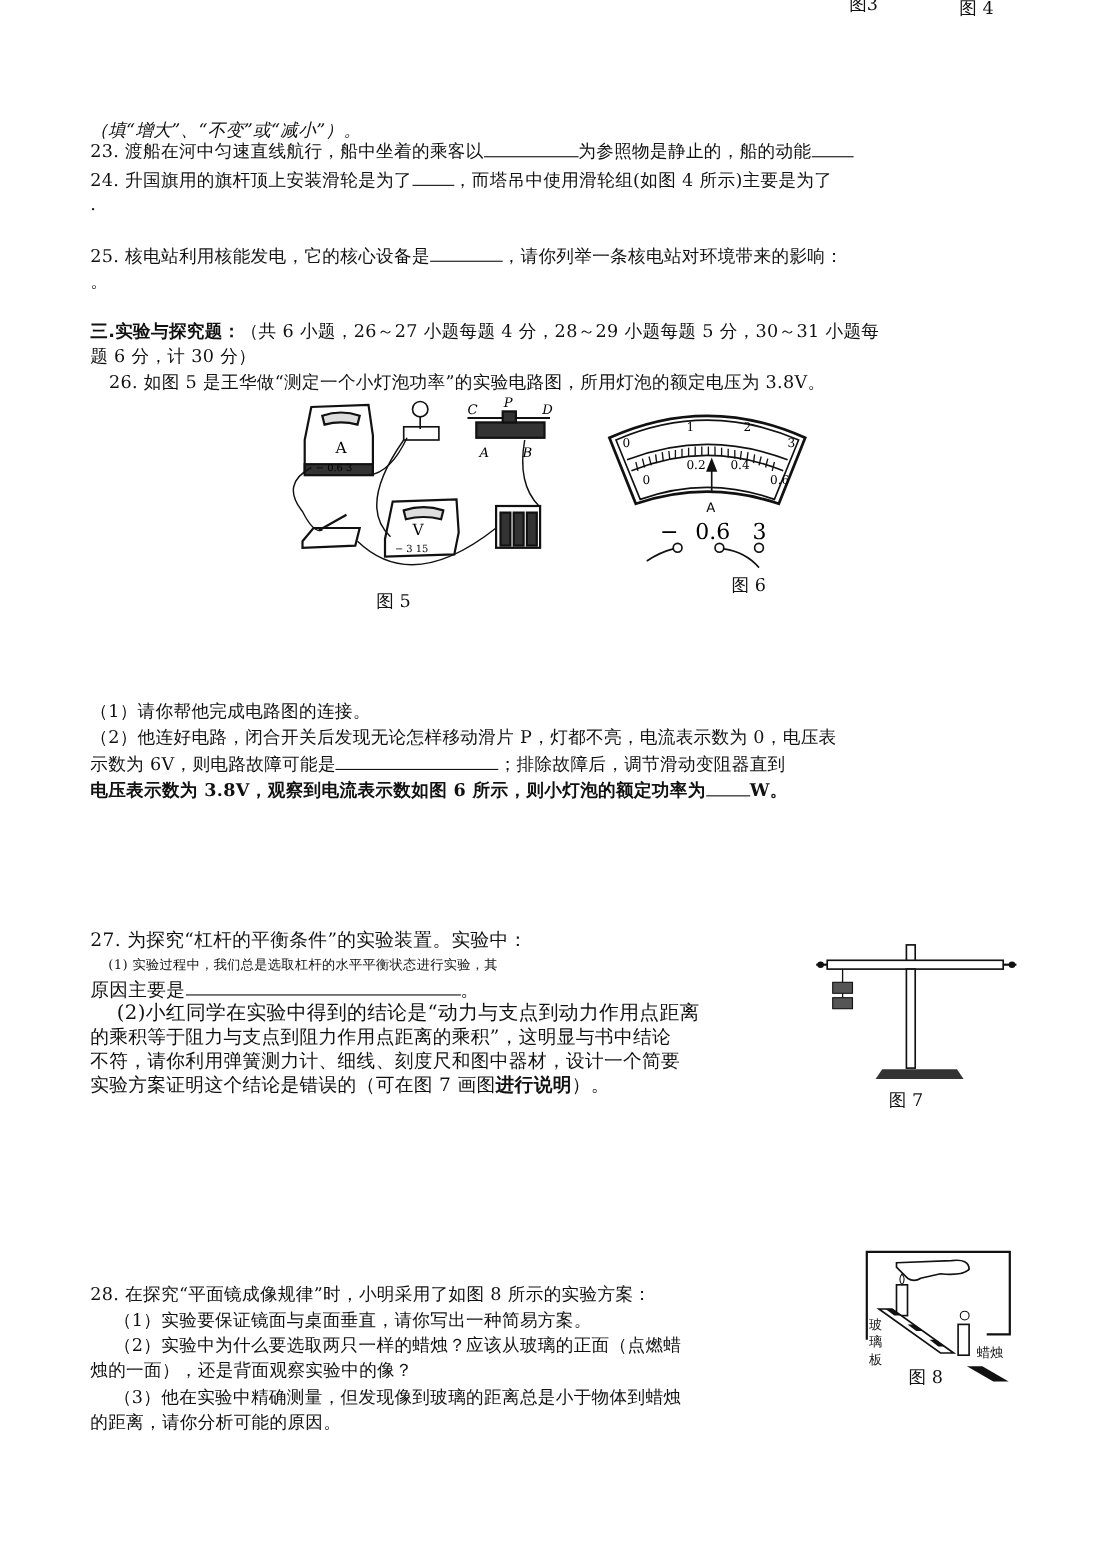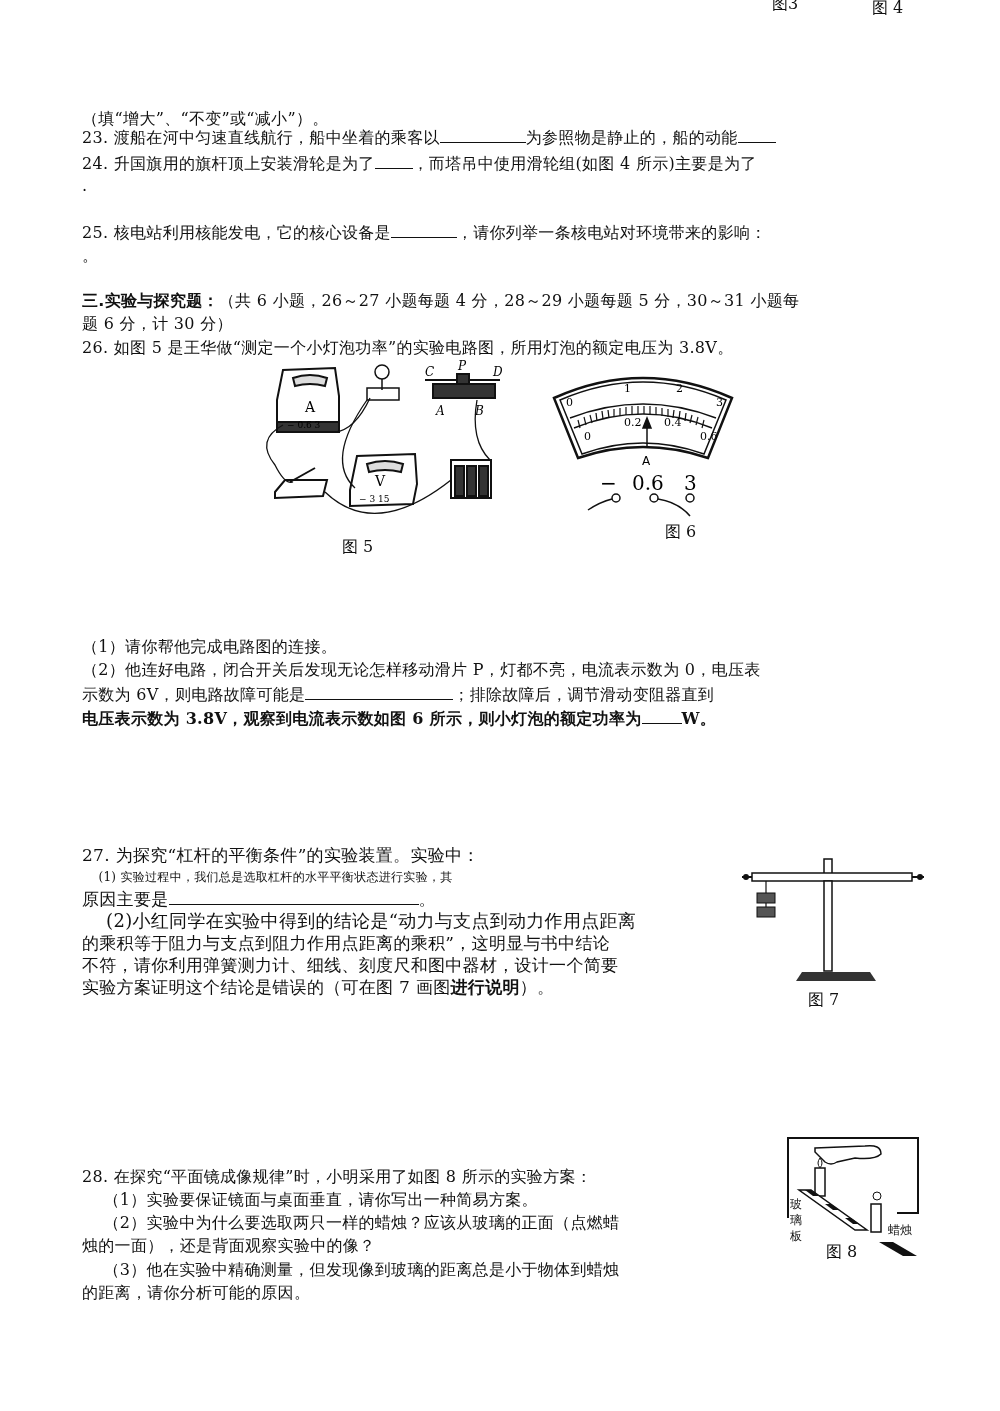--- a/index.html
+++ b/index.html
@@ -14,38 +14,38 @@
 </style>
 </head>
 <body>
 
 <div class="cap" style="left:772px;top:-6px;">图3</div>
 <div class="cap" style="left:872px;top:-2px;">图 4</div>
 
 <div class="line" style="top:85px;margin-top:41px;">
   <span>23. 渡船在河中匀速直线航行，船中坐着的乘客以</span><span class="blank" style="width:86px;"></span><span>为参照物是静止的，船的动能</span><span class="blank" style="width:38px;"></span>
 </div>
-<div class="line" style="top:108px;">（填“增大”、“不变”或“减小”）。</div>
+<div class="line" style="top:108px;font-style:italic;">（填“增大”、“不变”或“减小”）。</div>
 
 <div class="line" style="top:152px;">
   <span>24. 升国旗用的旗杆顶上安装滑轮是为了</span><span class="blank" style="width:38px;"></span><span>，而塔吊中使用滑轮组(如图 4 所示)主要是为了</span>
 </div>
 <div class="line" style="top:175px;">.</div>
 
 <div class="line" style="top:221px;">
   <span>25. 核电站利用核能发电，它的核心设备是</span><span class="blank" style="width:66px;"></span><span>，请你列举一条核电站对环境带来的影响：</span>
 </div>
 <div class="line" style="top:245px;">。</div>
 
 <div class="line" style="top:290px;">
   <span class="bold">三.实验与探究题：</span><span>（共 6 小题，26～27 小题每题 4 分，28～29 小题每题 5 分，30～31 小题每</span>
 </div>
 <div class="line" style="top:313px;">题 6 分，计 30 分）</div>
 
-<div class="line" style="top:337px;">26.  如图 5 是王华做“测定一个小灯泡功率”的实验电路图，所用灯泡的额定电压为 3.8V。</div>
+<div class="line" style="top:337px;margin-left:17px;">26.  如图 5 是王华做“测定一个小灯泡功率”的实验电路图，所用灯泡的额定电压为 3.8V。</div>
 
 <svg style="left:255px;top:360px;" width="270" height="150" viewBox="0 0 270 150">
   <g fill="#fff" stroke="#111" stroke-width="2">
     <path d="M22 40 L28 10 L80 8 L84 36 L84 66 L22 70 Z"></path>
     <path d="M38 18 Q55 12 72 18 L70 26 Q55 22 40 26 Z" fill="#ddd"></path>
     <rect x="22" y="62" width="62" height="10" fill="#333"></rect>
   </g>
   <text x="50" y="52" font-size="14" font-family="DejaVu Serif, serif">A</text>
   <text x="32" y="68" font-size="9" font-family="DejaVu Serif, serif">−  0.6  3</text>
   <g fill="#fff" stroke="#111" stroke-width="1.5">

